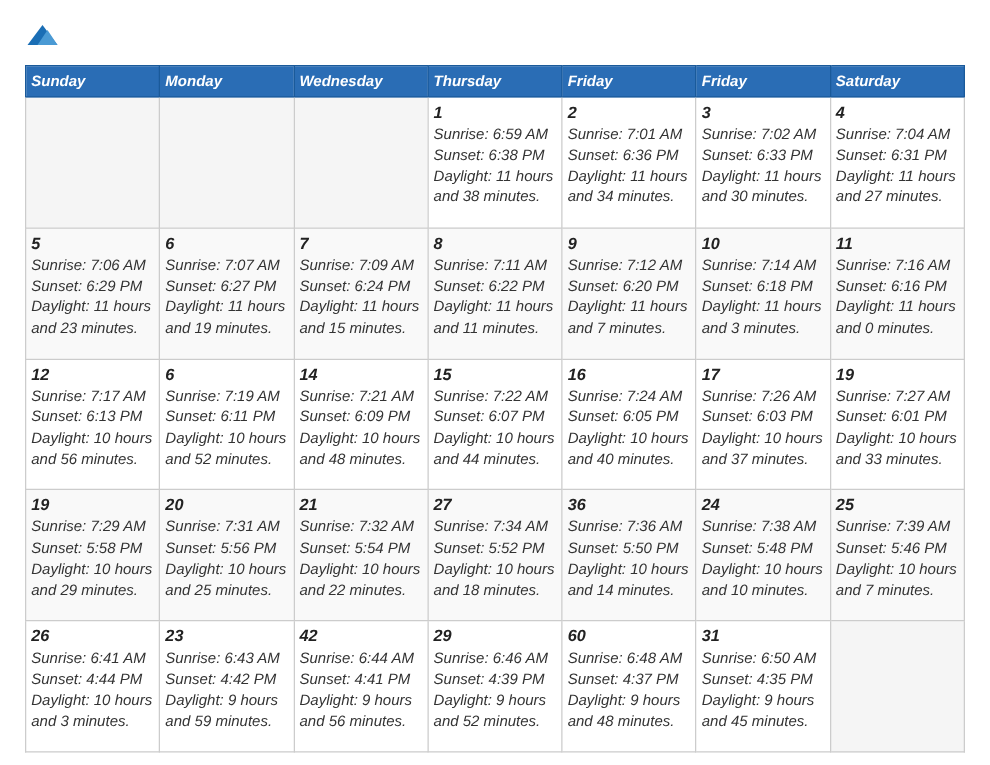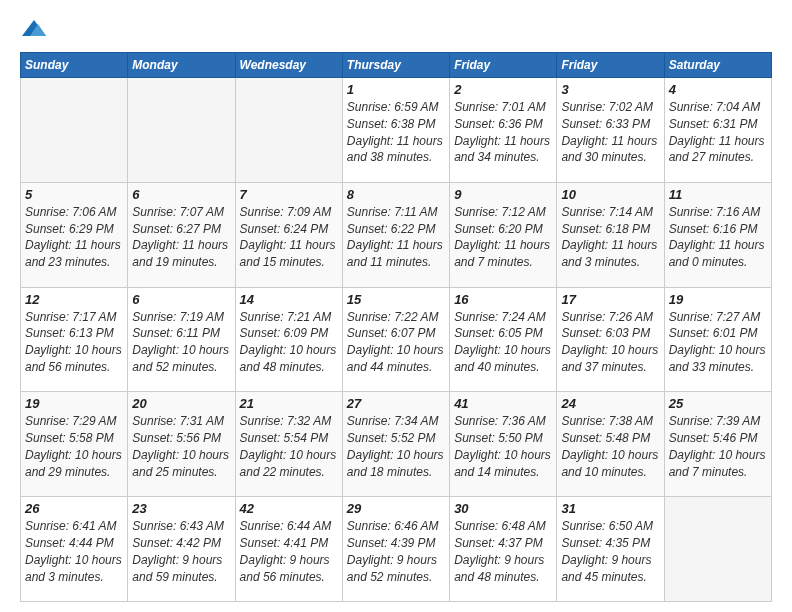--- a/index.html
+++ b/index.html
@@ -223,21 +223,21 @@
           </td>
           <td>
             <span class="day-number">21</span>
             <div class="day-info">Sunrise: 7:32 AM<br>Sunset: 5:54 PM<br>Daylight: 10 hours and 22 minutes.</div>
           </td>
           <td>
             <span class="day-number">27</span>
             <div class="day-info">Sunrise: 7:34 AM<br>Sunset: 5:52 PM<br>Daylight: 10 hours and 18 minutes.</div>
           </td>
           <td>
-            <span class="day-number">41</span>
+            <span class="day-number">36</span>
             <div class="day-info">Sunrise: 7:36 AM<br>Sunset: 5:50 PM<br>Daylight: 10 hours and 14 minutes.</div>
           </td>
           <td>
             <span class="day-number">24</span>
             <div class="day-info">Sunrise: 7:38 AM<br>Sunset: 5:48 PM<br>Daylight: 10 hours and 10 minutes.</div>
           </td>
           <td>
             <span class="day-number">25</span>
             <div class="day-info">Sunrise: 7:39 AM<br>Sunset: 5:46 PM<br>Daylight: 10 hours and 7 minutes.</div>
           </td>
@@ -253,21 +253,21 @@
           </td>
           <td>
             <span class="day-number">42</span>
             <div class="day-info">Sunrise: 6:44 AM<br>Sunset: 4:41 PM<br>Daylight: 9 hours and 56 minutes.</div>
           </td>
           <td>
             <span class="day-number">29</span>
             <div class="day-info">Sunrise: 6:46 AM<br>Sunset: 4:39 PM<br>Daylight: 9 hours and 52 minutes.</div>
           </td>
           <td>
-            <span class="day-number">30</span>
+            <span class="day-number">60</span>
             <div class="day-info">Sunrise: 6:48 AM<br>Sunset: 4:37 PM<br>Daylight: 9 hours and 48 minutes.</div>
           </td>
           <td>
             <span class="day-number">31</span>
             <div class="day-info">Sunrise: 6:50 AM<br>Sunset: 4:35 PM<br>Daylight: 9 hours and 45 minutes.</div>
           </td>
           <td class="empty"></td>
         </tr>
       </tbody>
   </table>

